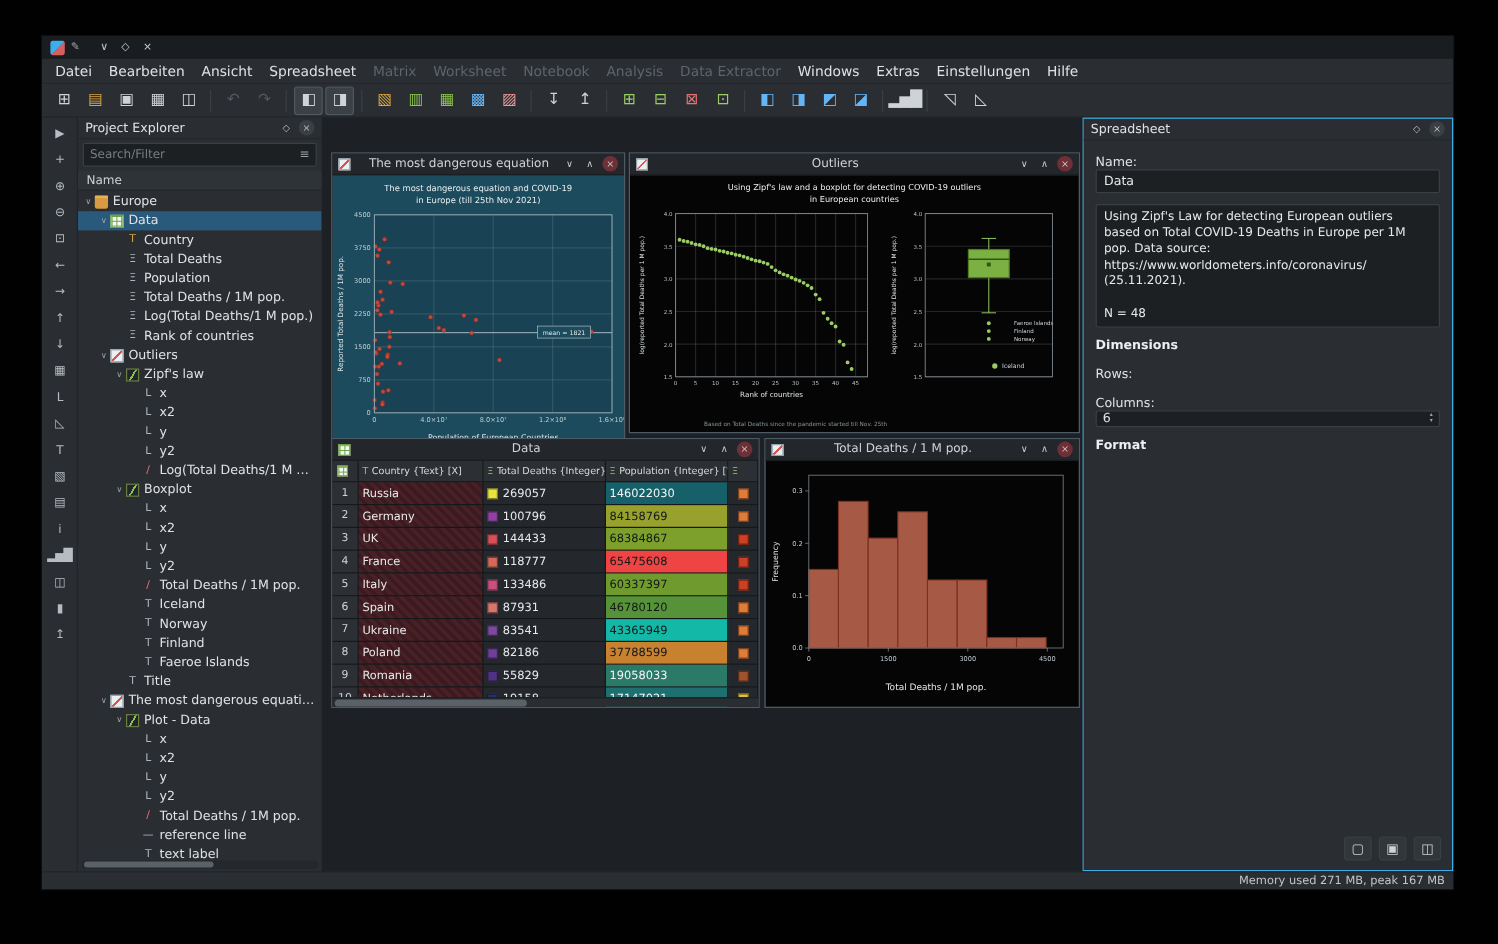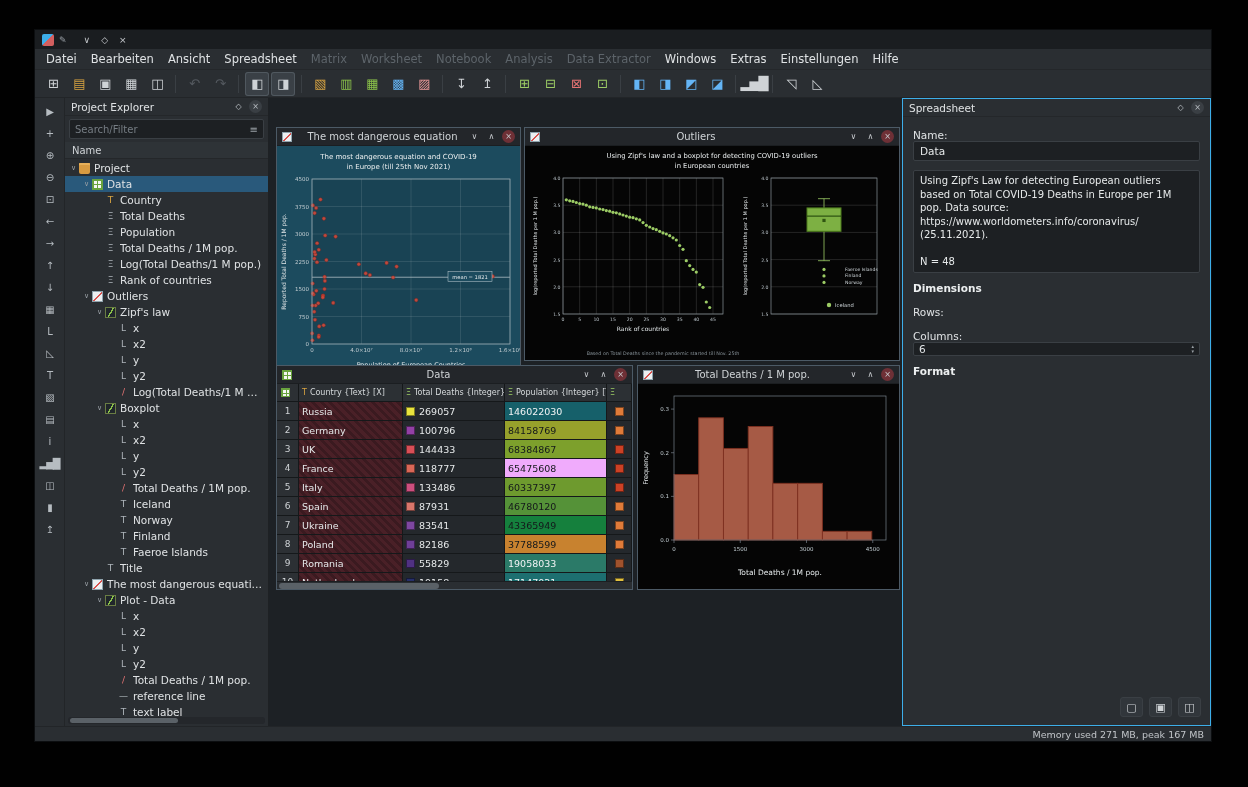--- a/index.html
+++ b/index.html
@@ -231,21 +231,21 @@
         </div>
         <div class="search-row">
           <input placeholder="Search/Filter" style="">
           <span class="filter-icon">≡</span>
         </div>
         <div class="name-header">Name</div>
         <div class="tree" id="tree">
             <div class="tree-row" style="padding-left: 3px;">
               <span class="expander">∨</span>
               <span class="ti ti-folder"></span>
-              <span class="tree-label">Project</span>
+              <span class="tree-label">Europe</span>
             </div>
             <div class="tree-row selected" style="padding-left: 16px;">
               <span class="expander">∨</span>
               <span class="ti ti-spreadsheet"></span>
               <span class="tree-label">Data</span>
             </div>
             <div class="tree-row" style="padding-left: 29px;">
               <span class="expander"></span>
               <span class="ti" style="color: rgb(217, 164, 65);">T</span>
               <span class="tree-label">Country</span>
@@ -709,21 +709,21 @@
                     <span class="chip" style="margin: 0px auto; background: rgb(204, 65, 37);"></span>
                   </div>
                 </div>
                 <div class="dt-row">
                   <div class="c c0">4</div>
                   <div class="c c1 country-cell">France</div>
                   <div class="c c2 dark-cell">
                     <span class="chip" style="background: rgb(217, 103, 87);"></span>
                     <span>118777</span>
                   </div>
-                  <div class="c c3" style="background: #f0abfc; color: rgb(20, 24, 27);">65475608</div>
+                  <div class="c c3" style="background: #ef4444; color: rgb(20, 24, 27);">65475608</div>
                   <div class="c c4 dark-cell">
                     <span class="chip" style="margin: 0px auto; background: rgb(204, 65, 37);"></span>
                   </div>
                 </div>
                 <div class="dt-row">
                   <div class="c c0">5</div>
                   <div class="c c1 country-cell">Italy</div>
                   <div class="c c2 dark-cell">
                     <span class="chip" style="background: rgb(205, 79, 126);"></span>
                     <span>133486</span>
@@ -745,21 +745,21 @@
                     <span class="chip" style="margin: 0px auto; background: rgb(224, 123, 57);"></span>
                   </div>
                 </div>
                 <div class="dt-row">
                   <div class="c c0">7</div>
                   <div class="c c1 country-cell">Ukraine</div>
                   <div class="c c2 dark-cell">
                     <span class="chip" style="background: rgb(126, 71, 160);"></span>
                     <span>83541</span>
                   </div>
-                  <div class="c c3" style="background: #15803d; color: rgb(20, 24, 27);">43365949</div>
+                  <div class="c c3" style="background: #14b8a6; color: rgb(20, 24, 27);">43365949</div>
                   <div class="c c4 dark-cell">
                     <span class="chip" style="margin: 0px auto; background: rgb(224, 123, 57);"></span>
                   </div>
                 </div>
                 <div class="dt-row">
                   <div class="c c0">8</div>
                   <div class="c c1 country-cell">Poland</div>
                   <div class="c c2 dark-cell">
                     <span class="chip" style="background: rgb(111, 63, 153);"></span>
                     <span>82186</span>

